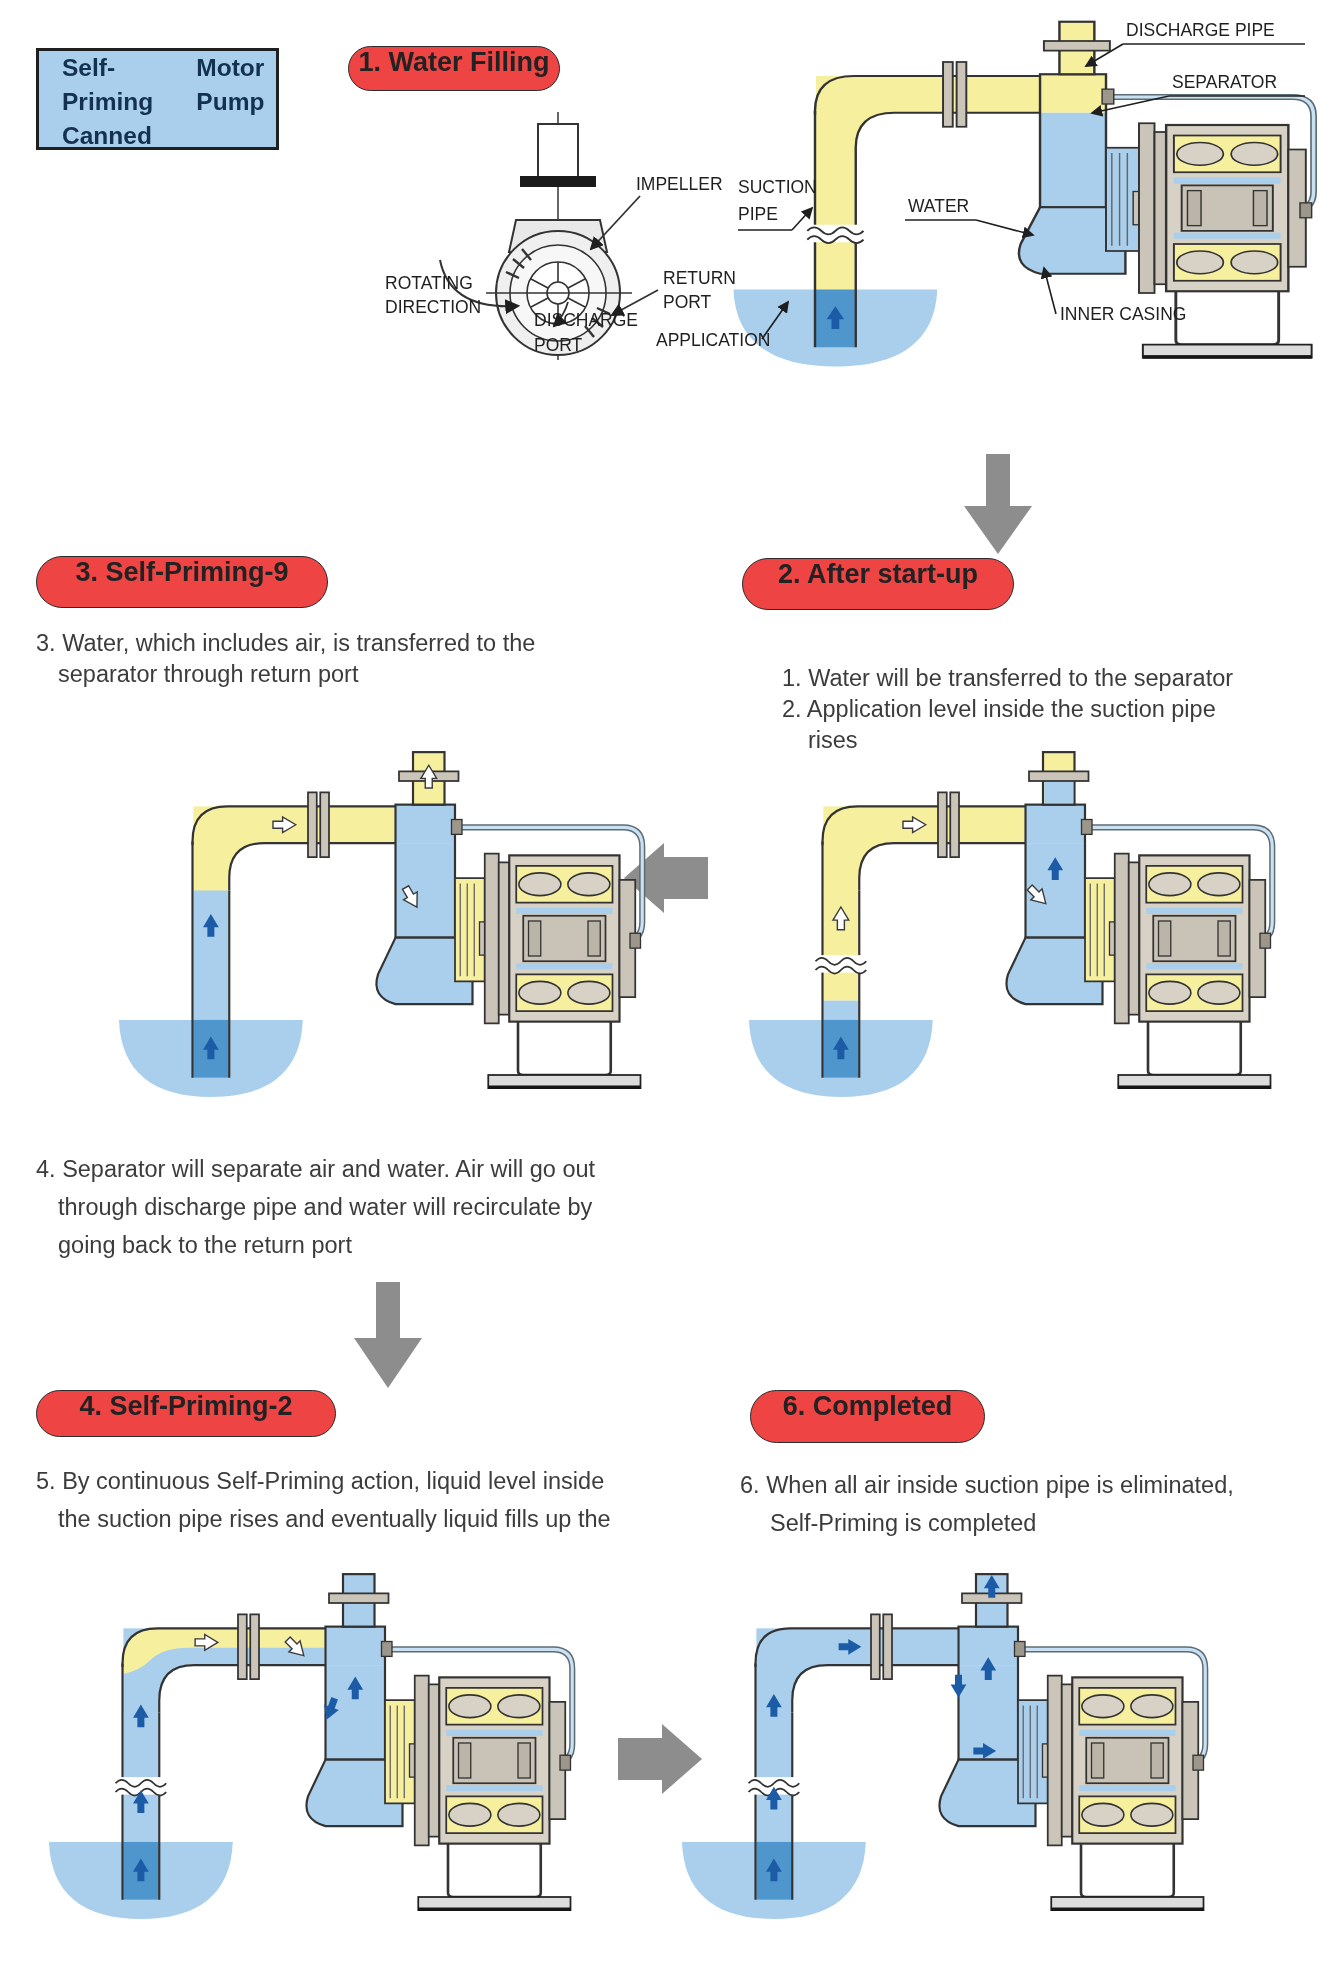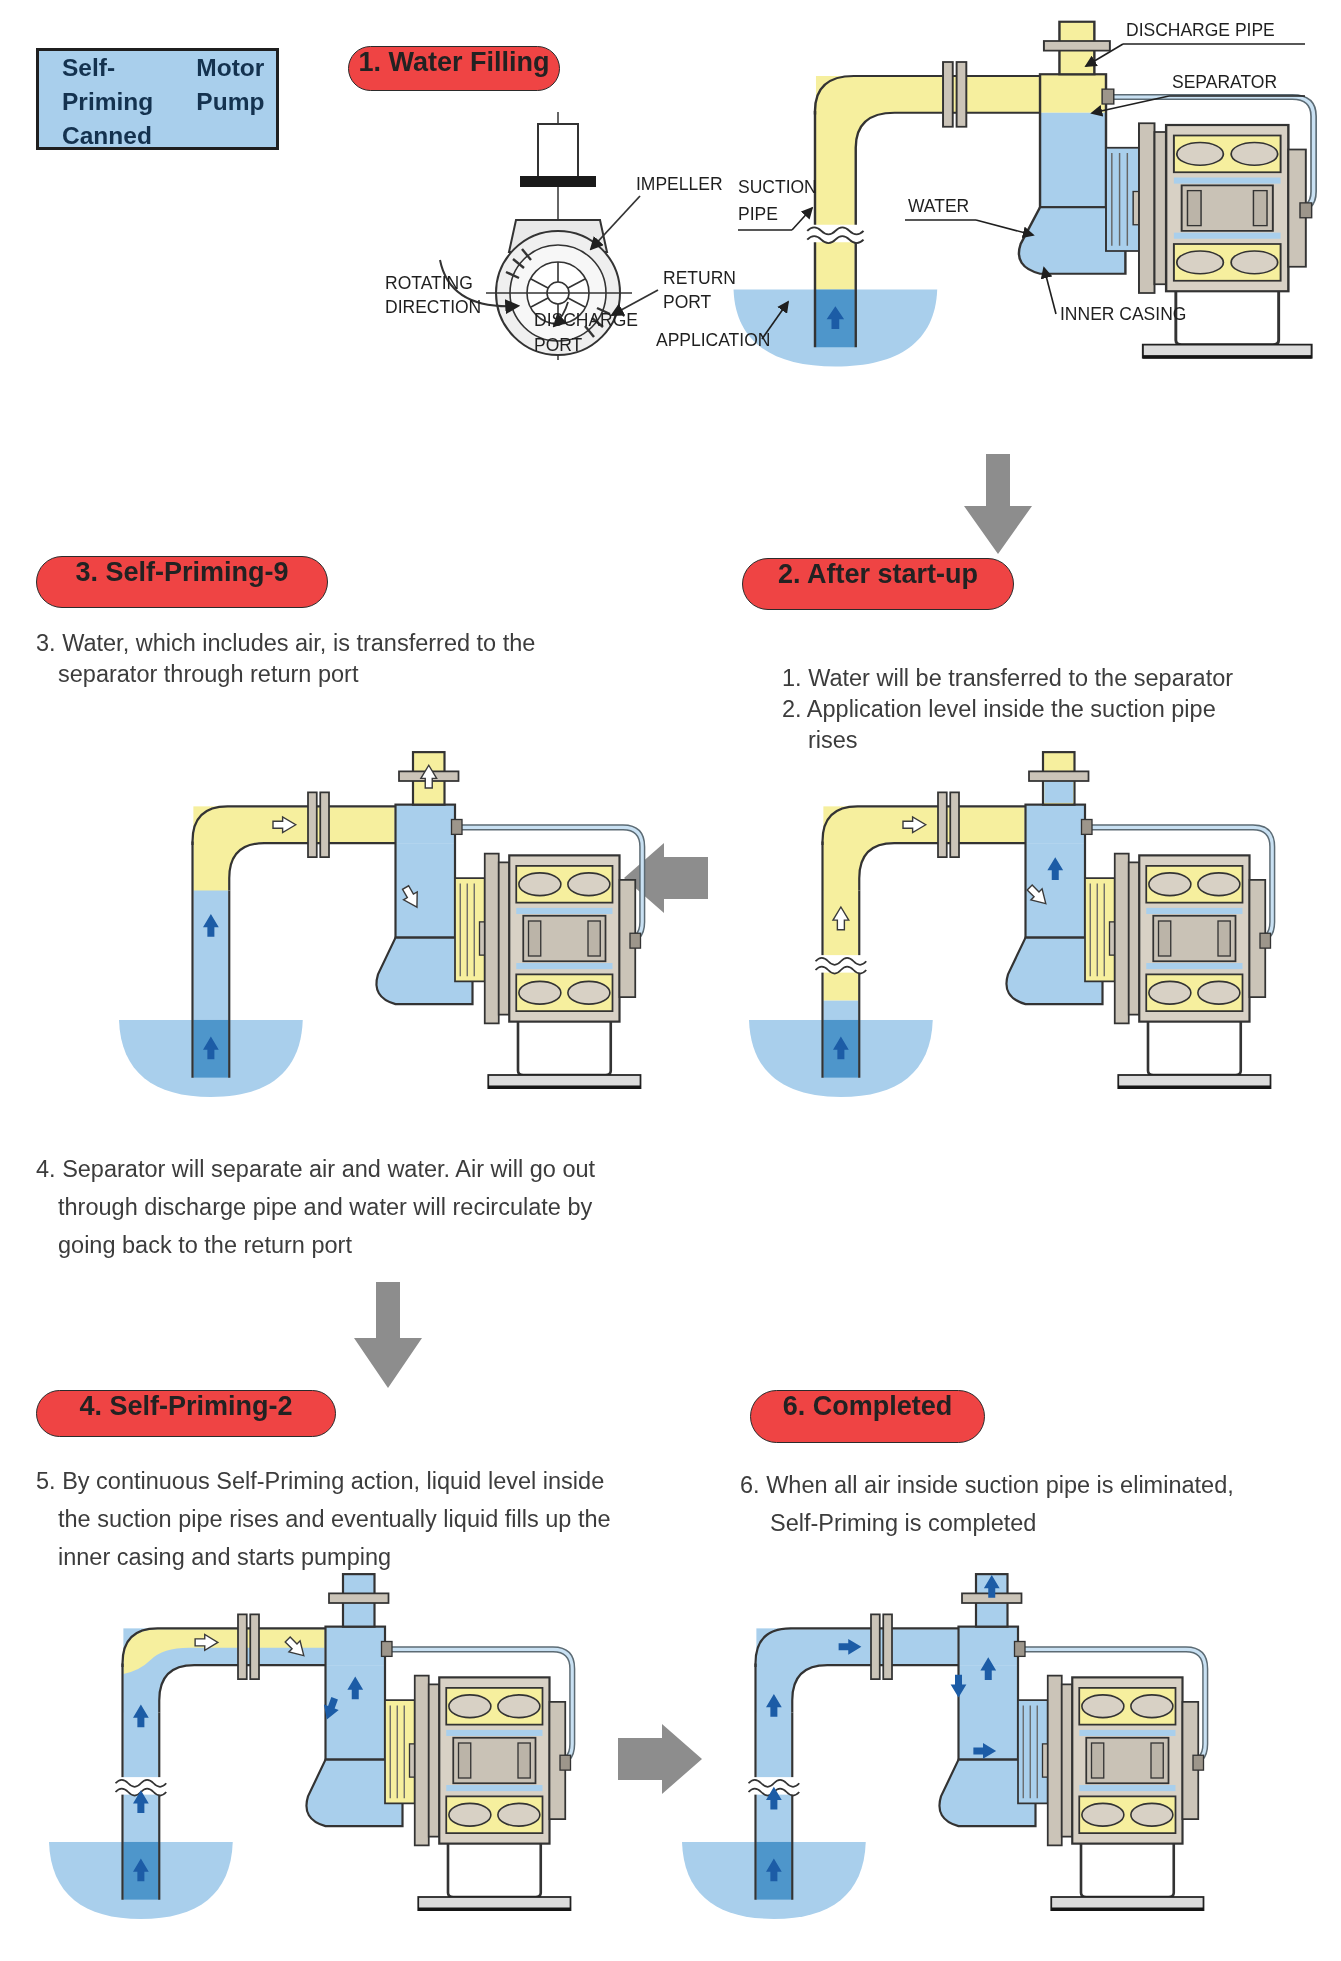--- a/index.html
+++ b/index.html
@@ -57,21 +57,20 @@
     <div class="ln ind26">rises</div>
   </div>
   <div class="abs note lh38" style="left:36px;top:1150px;">
     <div class="ln">4. Separator will separate air and water. Air will go out</div>
     <div class="ln ind22">through discharge pipe and water will recirculate by</div>
     <div class="ln ind22">going back to the return port</div>
   </div>
   <div class="abs note lh38" style="left:36px;top:1462px;">
     <div class="ln">5. By continuous Self-Priming action, liquid level inside</div>
     <div class="ln ind22">the suction pipe rises and eventually liquid fills up the</div>
-    <div class="ln ind22">inner casing and starts pumping</div>
   </div>
   <div class="abs note lh38" style="left:740px;top:1466px;">
     <div class="ln">6.  When all air inside suction pipe is eliminated,</div>
     <div class="ln ind30">Self-Priming is completed</div>
   </div>
 
   <svg class="abs" style="left:964px;top:454px;" width="68" height="100">
     <polygon points="0,52 22,52 22,0 46,0 46,52 68,52 34,100" fill="#8d8d8d"></polygon>
   </svg>
   <svg class="abs" style="left:624px;top:843px;" width="84" height="70">

